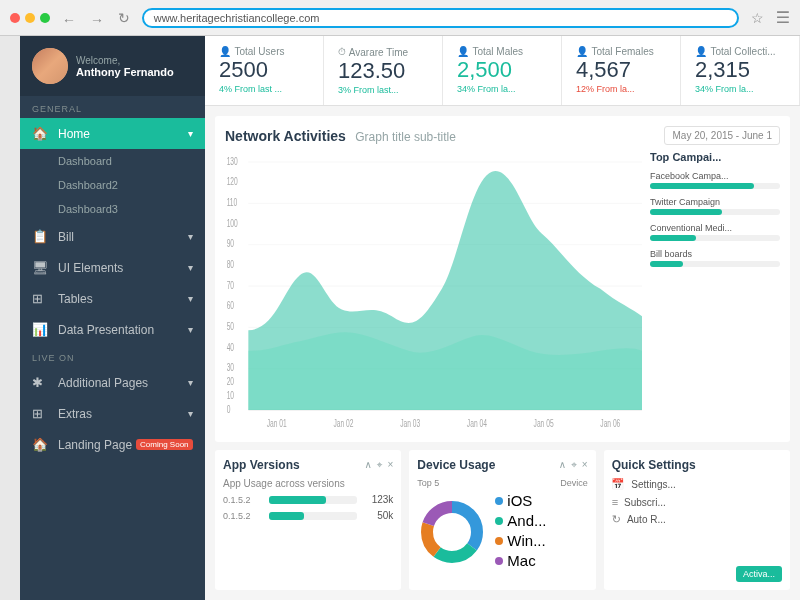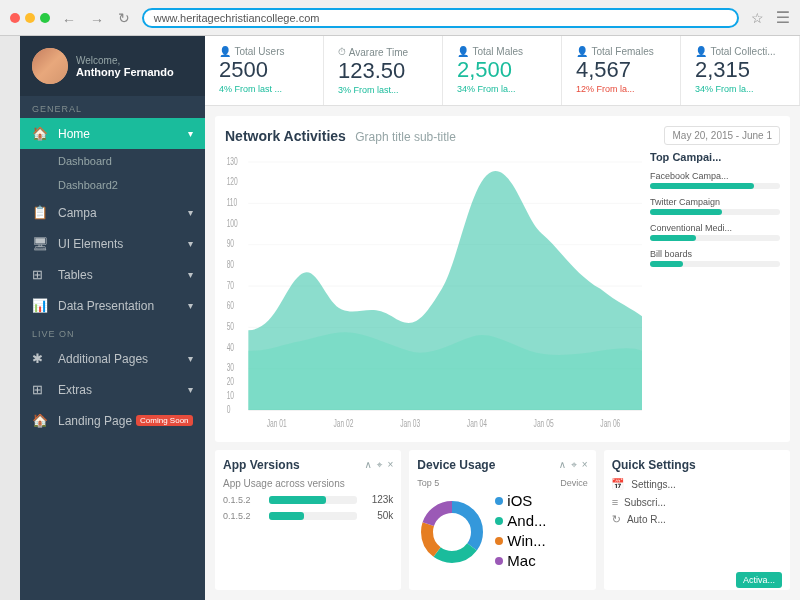--- a/index.html
+++ b/index.html
@@ -137,24 +137,25 @@
 
     <div class="section-label">GENERAL</div>
 
     <div class="nav-item active">
       <span class="nav-icon">🏠</span>
       <span>Home</span>
       <span class="arrow">▾</span>
     </div>
     <div class="nav-sub-item">Dashboard</div>
     <div class="nav-sub-item">Dashboard2</div>
+    <div class="nav-sub-item">Dashboard3</div>
 
     <div class="nav-item">
       <span class="nav-icon">📋</span>
-      <span>Campa</span>
+      <span>Bill</span>
       <span class="arrow">▾</span>
     </div>
 
     <div class="nav-item">
       <span class="nav-icon">🖥</span>
       <span>UI Elements</span>
       <span class="arrow">▾</span>
     </div>
 
     <div class="nav-item">
@@ -399,19 +400,19 @@
           </div>
           <div class="settings-item">
             <span class="settings-icon">≡</span>
             <span>Subscri...</span>
           </div>
           <div class="settings-item">
             <span class="settings-icon">↻</span>
             <span>Auto R...</span>
           </div>
 
-          <div style="position:absolute; bottom:2px; right:8px; background:#1abc9c; color:white; font-size:9px; padding:3px 7px; border-radius:3px;">Activa...</div>
+          <div style="position:absolute; bottom:8px; right:8px; background:#1abc9c; color:white; font-size:9px; padding:3px 7px; border-radius:3px;">Activa...</div>
         </div>
 
       </div>
     </div>
   </div>
 </div>
 
 </body></html>

